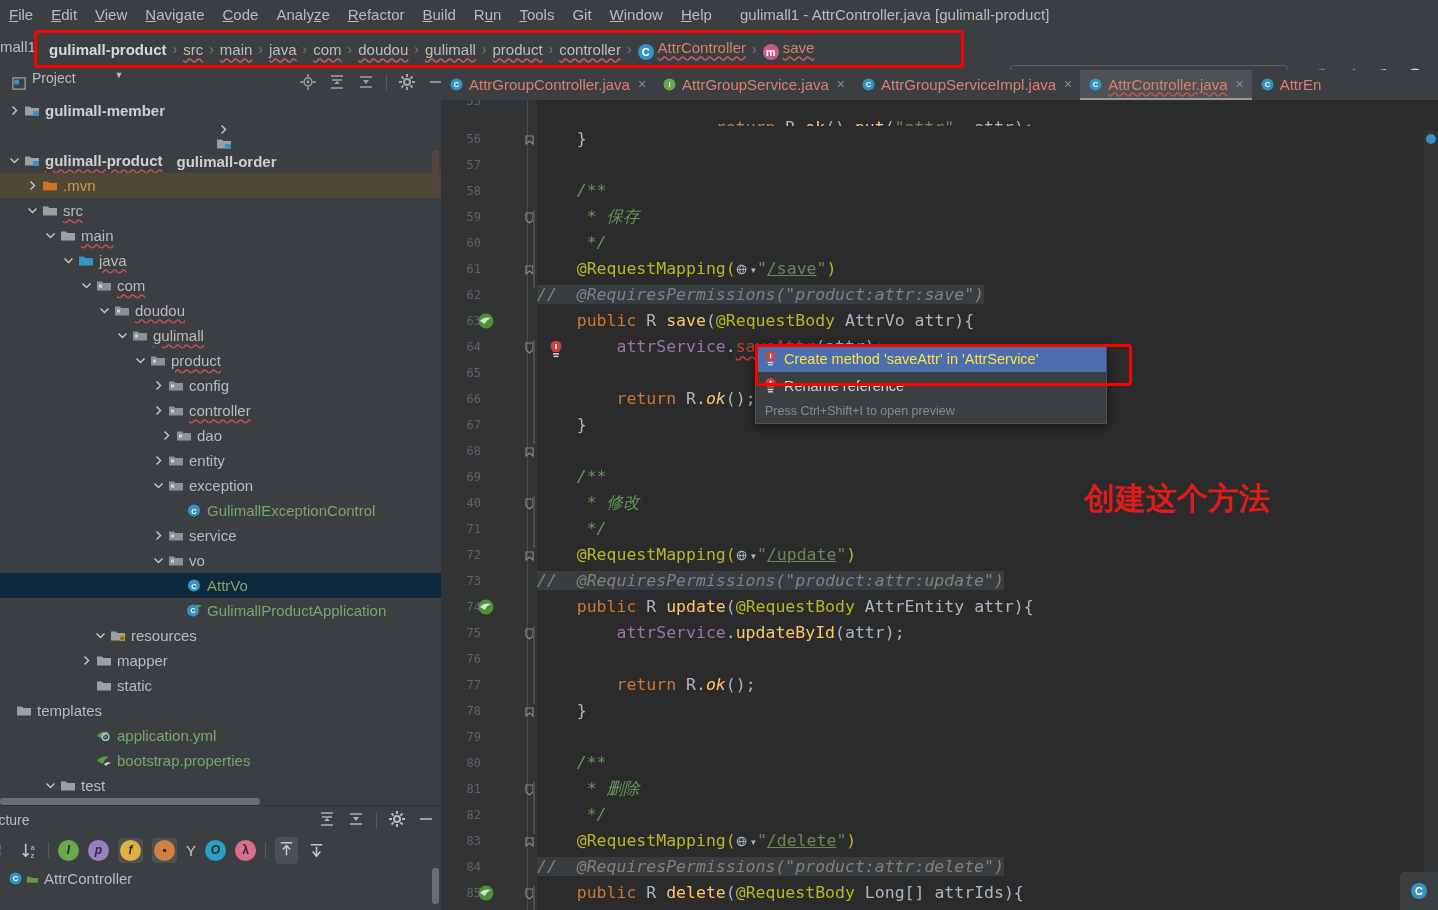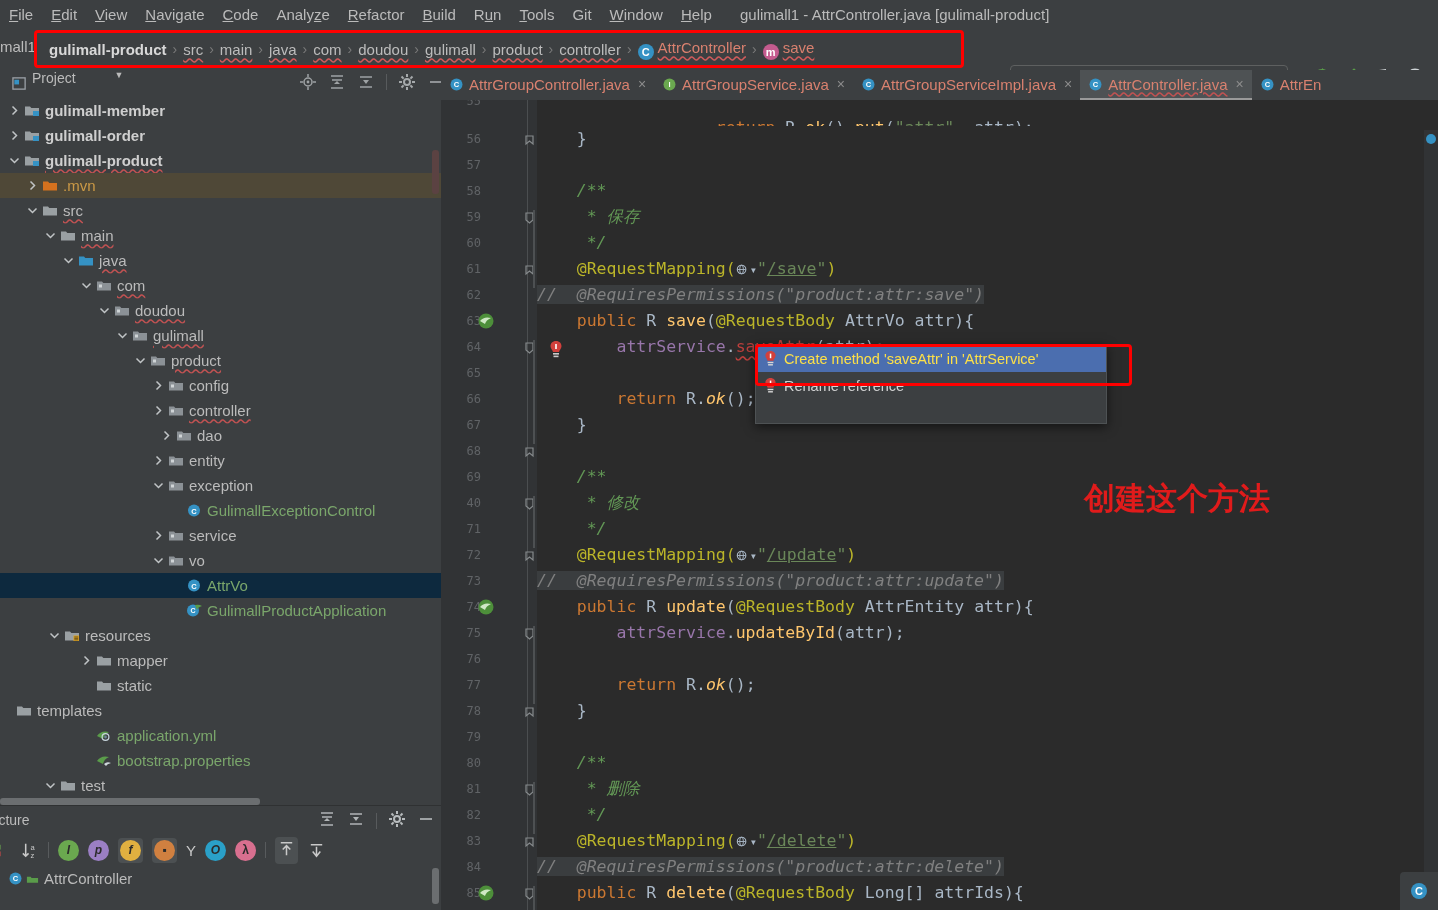--- a/index.html
+++ b/index.html
@@ -391,21 +391,21 @@
             <svg viewBox="0 0 13 13" width="13" height="13">
               <path d="M4.5 2.5 L8.5 6.5 L4.5 10.5" fill="none" stroke="#c0c4c6" stroke-width="1.5"></path>
             </svg>
           </span>
           <span class="ficon"><svg viewBox="0 0 17 15" width="17" height="15">
               <path d="M1 3.5 L6 3.5 L7.3 5 L15 5 L15 12.5 L1 12.5 Z" fill="#9aa0a3"></path>
               <rect x="9" y="8" width="6" height="5" fill="#3592c4"></rect>
             </svg></span>
           <span class="tlabel bold">gulimall-member</span>
         </div>
-        <div class="trow" style="padding-left: 8px;">
+        <div class="trow" style="padding-left: 8px; flex-direction: column;">
           <span class="arrow">
             <svg viewBox="0 0 13 13" width="13" height="13">
               <path d="M4.5 2.5 L8.5 6.5 L4.5 10.5" fill="none" stroke="#c0c4c6" stroke-width="1.5"></path>
             </svg>
           </span>
           <span class="ficon"><svg viewBox="0 0 17 15" width="17" height="15">
               <path d="M1 3.5 L6 3.5 L7.3 5 L15 5 L15 12.5 L1 12.5 Z" fill="#9aa0a3"></path>
               <rect x="9" y="8" width="6" height="5" fill="#3592c4"></rect>
             </svg></span>
           <span class="tlabel bold">gulimall-order</span>
@@ -616,21 +616,21 @@
         </div>
         <div class="trow" style="padding-left: 170px;">
           <span class="arrow"></span>
           <span class="ficon"><svg viewBox="0 0 17 15" width="17" height="15">
               <circle cx="7" cy="7.5" r="6" fill="#3592c4"></circle>
               <text x="7" y="10.3" font-size="7" fill="#fff" text-anchor="middle" font-family="Liberation Sans" font-weight="bold">C</text>
               <path d="M9 2 Q13 1 16 3 Q12 4 11 7 Z" fill="#5a9c4a"></path>
             </svg></span>
           <span class="tlabel green">GulimallProductApplication</span>
         </div>
-        <div class="trow" style="padding-left: 48px;">
+        <div class="trow" style="padding-left: 94px;">
           <span class="arrow">
             <svg viewBox="0 0 13 13" width="13" height="13">
               <path d="M2.5 4.5 L6.5 8.5 L10.5 4.5" fill="none" stroke="#c0c4c6" stroke-width="1.5"></path>
             </svg>
           </span>
           <span class="ficon"><svg viewBox="0 0 17 15" width="17" height="15">
               <path d="M1 3.5 L6 3.5 L7.3 5 L15 5 L15 12.5 L1 12.5 Z" fill="#9aa0a3"></path>
               <rect x="9.5" y="7.5" width="5.5" height="5.5" fill="#d9a227"></rect>
               <path d="M10.3 9 L14.2 9 M10.3 10.4 L14.2 10.4 M10.3 11.8 L14.2 11.8" stroke="#6b4f10" stroke-width="0.9"></path>
             </svg></span>
@@ -1104,20 +1104,21 @@
       <span class="qfbulb">
         <svg viewBox="0 0 13 17" width="13" height="17">
           <path d="M6.5 1 C3.4 1 1.4 3.2 1.4 5.6 C1.4 7.7 3.2 9 3.6 10.8 L9.4 10.8 C9.8 9 11.6 7.7 11.6 5.6 C11.6 3.2 9.6 1 6.5 1 Z" fill="#d2403c"></path>
           <rect x="3.6" y="11.8" width="5.8" height="1.4" fill="#d7d7d7"></rect>
           <rect x="4.1" y="14.1" width="4.8" height="1.4" fill="#d7d7d7"></rect>
           <rect x="5.8" y="3.6" width="1.5" height="4.6" fill="#ffffff"></rect>
         </svg>
       </span>
       <span>Rename reference</span>
     </div>
+    <div class="qfhint">Press Ctrl+Shift+I to open preview</div>
   </div>
 
   <div class="redbox" style="left:755px; top:344px; width:377px; height:42px;"></div>
 
   <div class="bottom-chip">
     <span class="cicon c">C</span>
   </div>
 
 </div>
 

